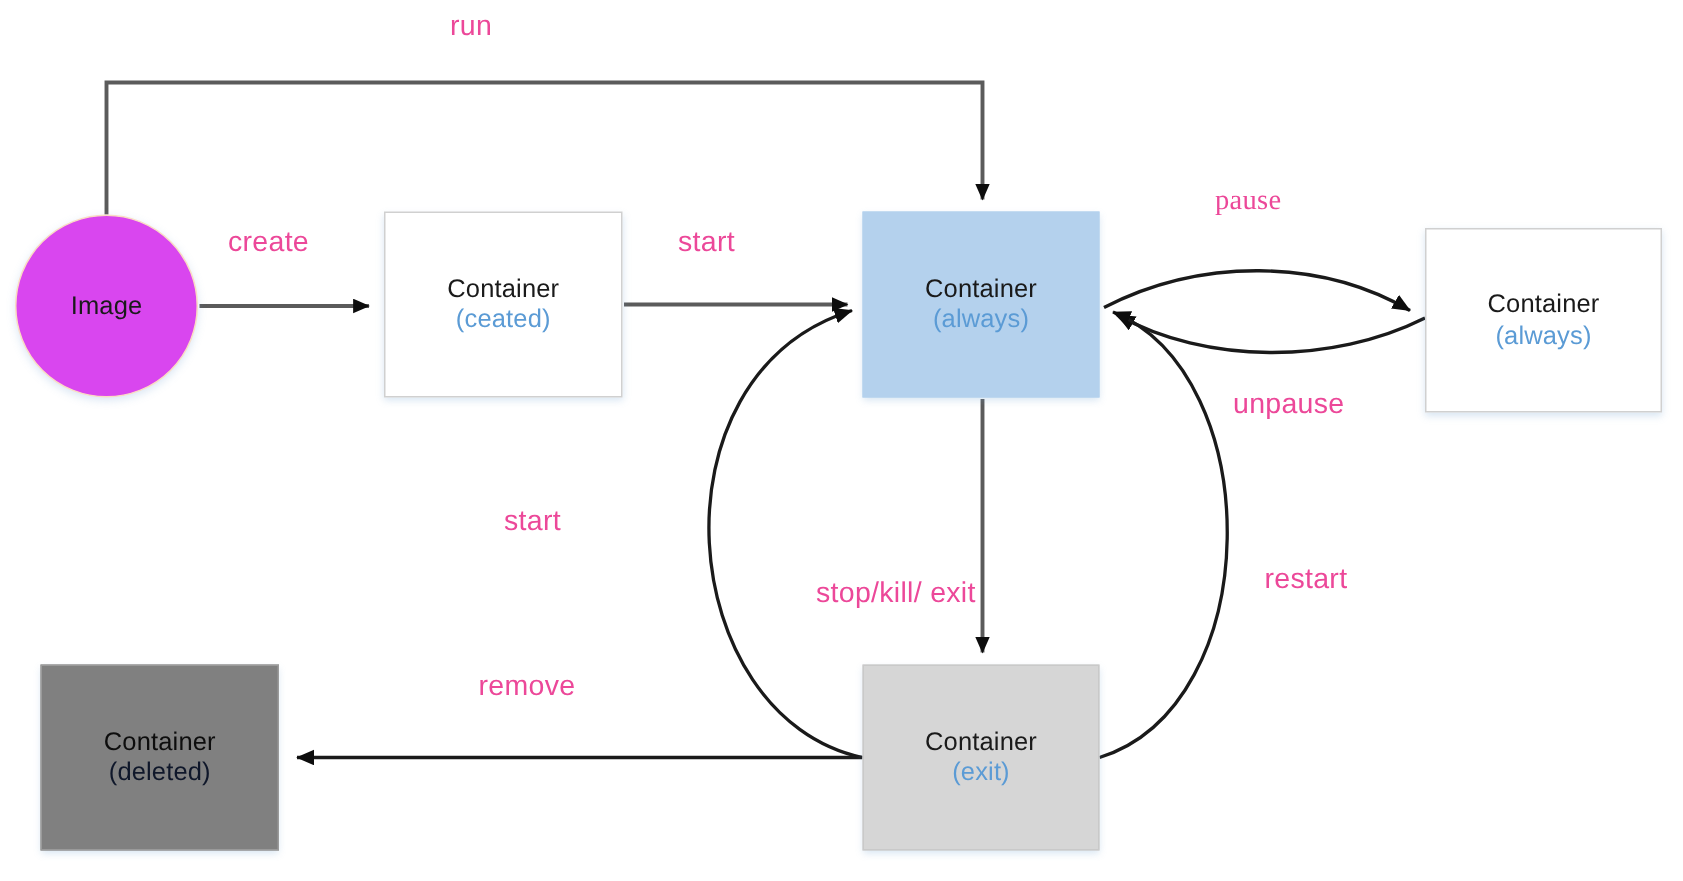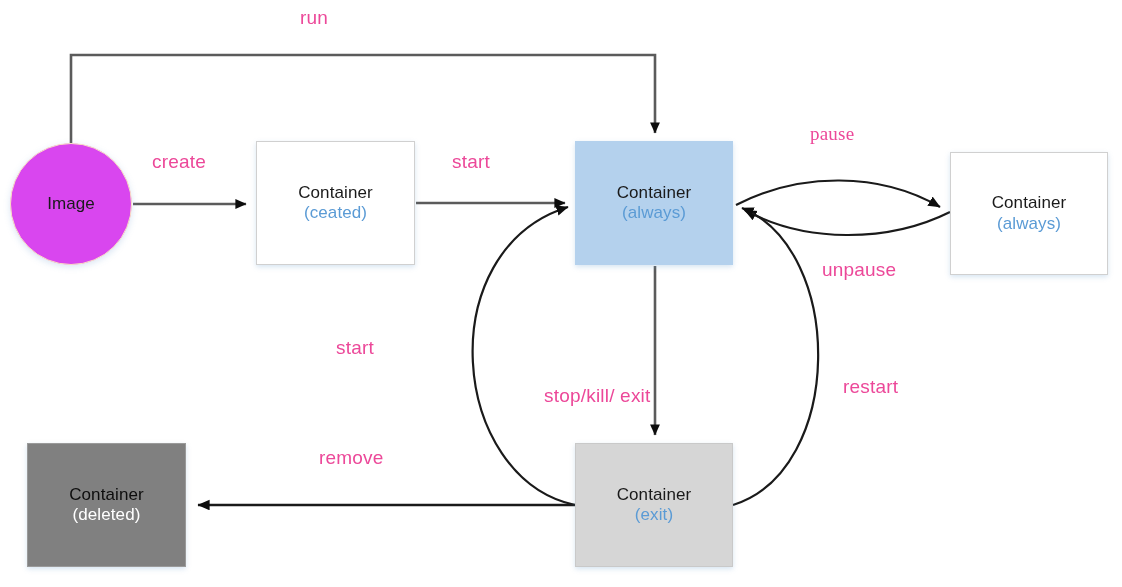--- a/index.html
+++ b/index.html
@@ -48,21 +48,21 @@
   }
   .node.boxnode {
     border: 1px solid #d0d0d0;
     box-shadow: 0 2px 5px rgba(110,160,210,0.28);
   }
   .node.circlenode {
     border-radius: 50%;
     box-shadow: 0 2px 6px rgba(110,160,210,0.25);
   }
   .node.dark .title { color: #0d0d0d; }
-  .node.dark .state { color: #ffffff; }
+  .node.dark .state { color: #0f172a; }
   .edge-label {
     position: absolute;
     color: #ec4899;
     font-size: 19px;
     white-space: nowrap;
     z-index: 4;
     line-height: 1.28;
     letter-spacing: 0.2px;
   }
   .edge-label.two-line { text-align: center; }

